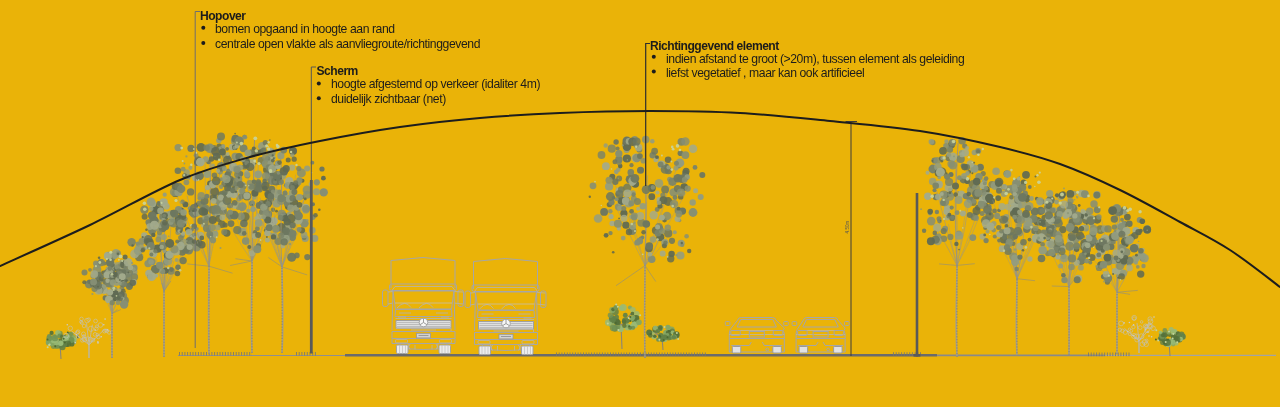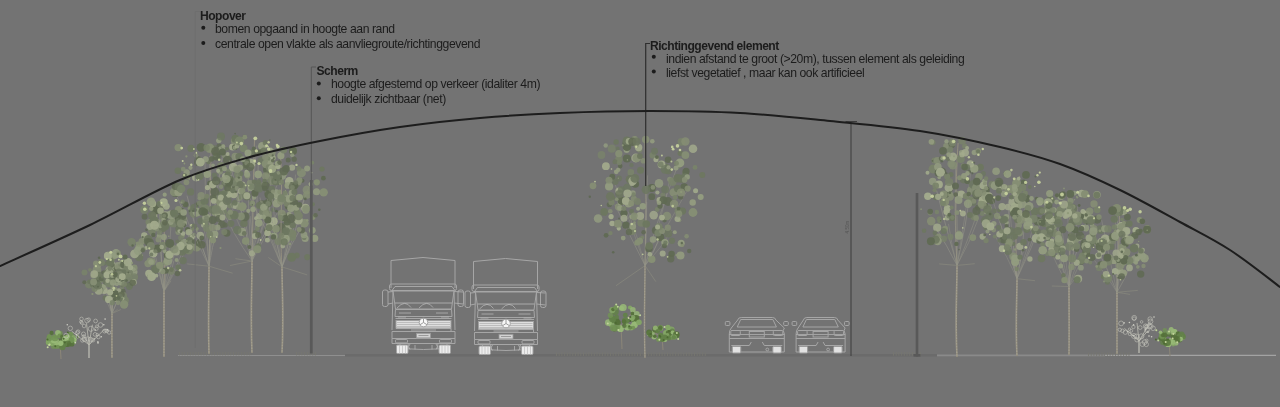--- a/index.html
+++ b/index.html
@@ -1,14 +1,14 @@
 <!DOCTYPE html>
 <html><head><meta charset="utf-8"><style>
 html,body{margin:0;padding:0;background:#ffffff;}
-.page{position:relative;width:1280px;height:407px;background:#737373;overflow:hidden;}
+.page{position:relative;width:1280px;height:407px;background:#eab308;overflow:hidden;}
 text{font-family:"Liberation Sans",sans-serif;fill:#1c1c1c;}
 .ttl{font-weight:bold;font-size:12.1px;letter-spacing:-0.5px;}
 .bd{font-size:12.2px;letter-spacing:-0.42px;}
 </style></head><body>
 <div class="page">
 <svg width="1280" height="407" viewBox="0 0 1280 407">
 
 <g>
 <text x="200" y="19.5" class="ttl">Hopover</text>
 <circle cx="203.3" cy="27.8" r="2" fill="#1c1c1c"></circle>

